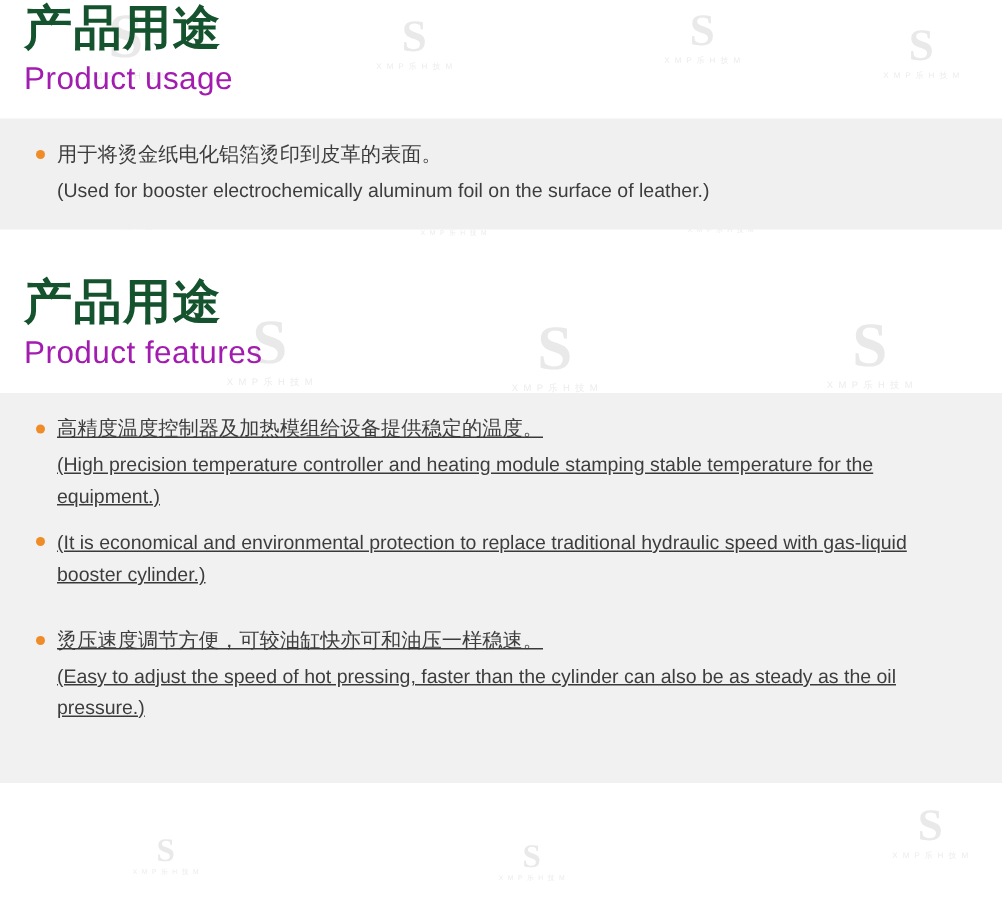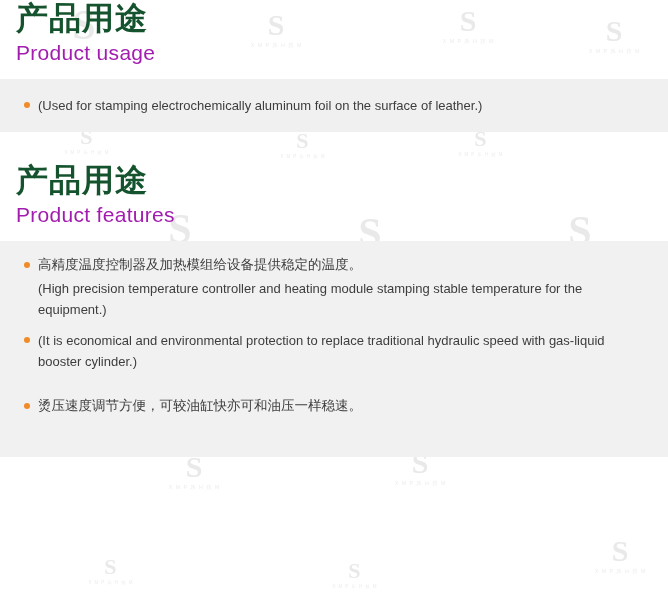--- a/index.html
+++ b/index.html
@@ -115,21 +115,21 @@
     font-size: 13px;
     color: #3d3d3d;
     line-height: 1.62;
     margin: 2px 0 0 0;
   }
 
   .spacer-a { height: 14px; }
   .spacer-b { height: 30px; }
   .gap-block { height: 12px; }
 
-  .features-group { margin-bottom: 12px; }
+  .features-group { margin-bottom: 12px; text-decoration: underline; }
   .features-group:last-child { margin-bottom: 0; }
 </style>
 </head>
 <body>
 
 <div class="page">
 
   <div class="wm" style="left:52px; top:4px;">
     <span class="wm-s">S</span>
     <span class="wm-t">X M P 乐 H 技 M</span>
@@ -208,21 +208,22 @@
   </div>
 
   <div class="section-head">
     <h1 class="head-cn">产品用途</h1>
     <h2 class="head-en">Product usage</h2>
   </div>
   <div class="spacer-a"></div>
   <div class="panel">
     <ul class="bullets">
       <li>
-        <p class="line-en">(Used for stamping electrochemically aluminum foil on the surface of leather.)</p>
+        <p class="line-cn">用于将烫金纸电化铝箔烫印到皮革的表面。</p>
+        <p class="line-en">(Used for booster electrochemically aluminum foil on the surface of leather.)</p>
       </li>
     </ul>
   </div>
 
   <div class="spacer-b"></div>
 
   <div class="section-head">
     <h1 class="head-cn">产品用途</h1>
     <h2 class="head-en">Product features</h2>
   </div>
@@ -240,20 +241,21 @@
         </li>
       </ul>
     </div>
 
     <div class="gap-block"></div>
 
     <div class="features-group">
       <ul class="bullets">
         <li>
           <p class="line-cn">烫压速度调节方便，可较油缸快亦可和油压一样稳速。</p>
+          <p class="line-en">(Easy to adjust the speed of hot pressing, faster than the cylinder can also be as steady as the oil pressure.)</p>
         </li>
       </ul>
     </div>
 
     <div class="gap-block"></div>
 
 
   </div>
 
 </div>

